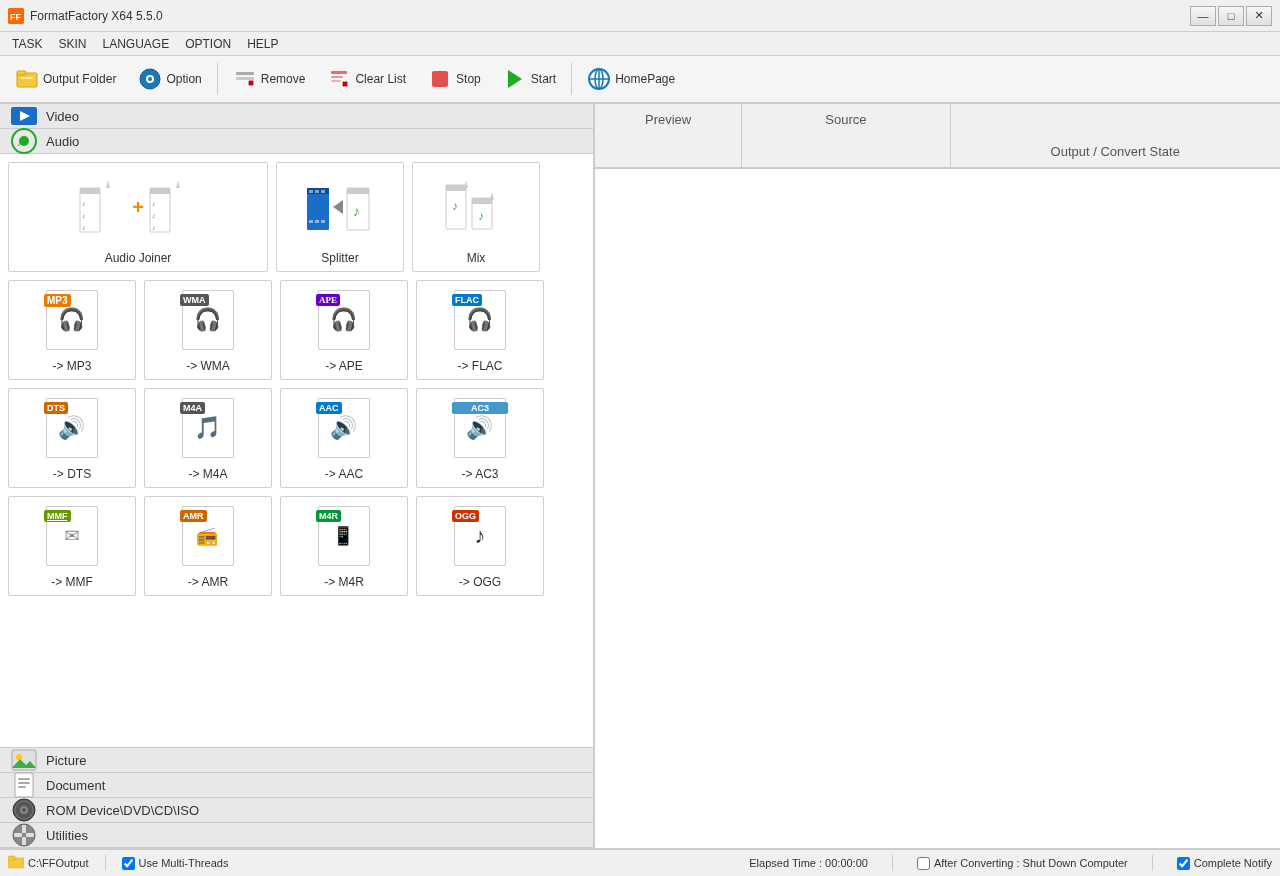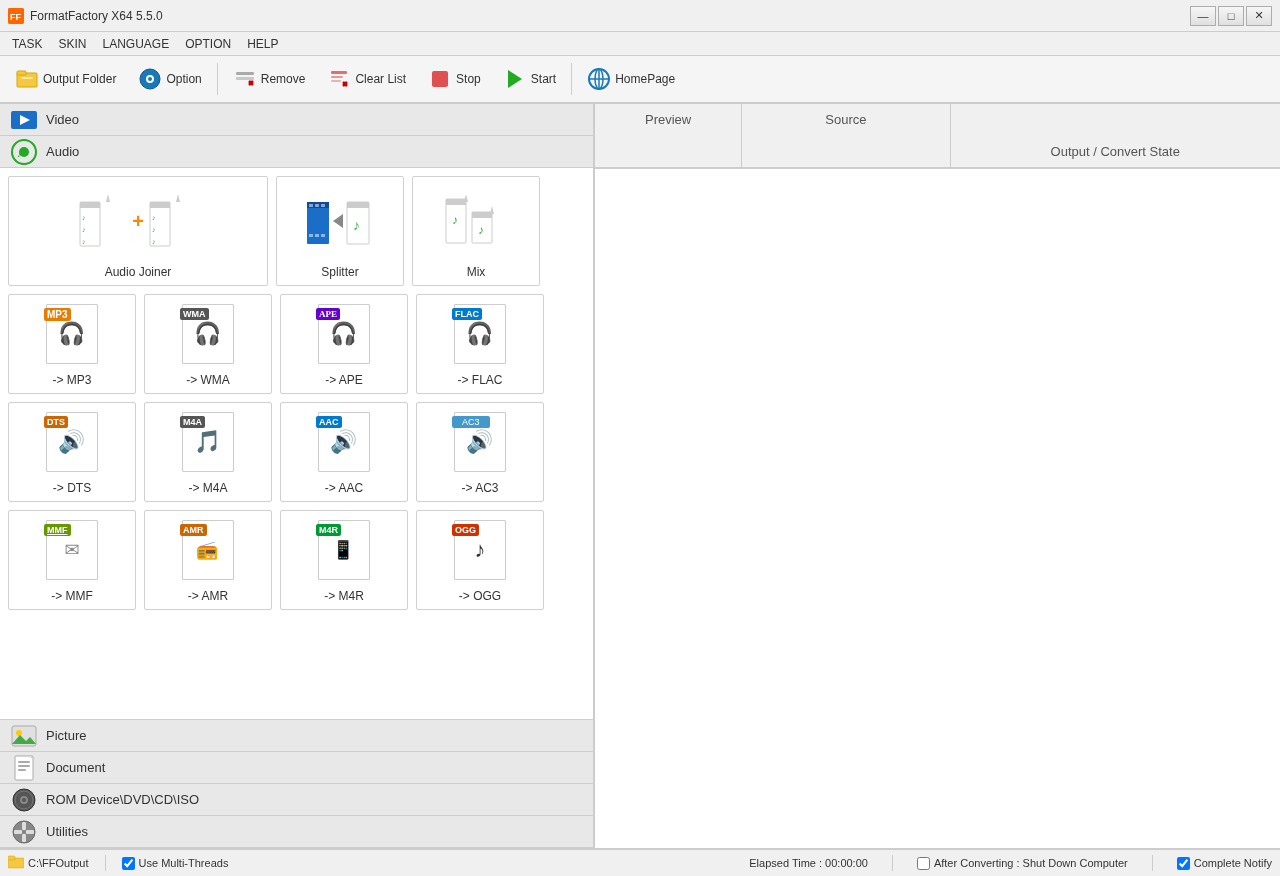--- a/index.html
+++ b/index.html
@@ -22,21 +22,21 @@
     .tool-icon { width: 24px; height: 24px; display: flex; align-items: center; justify-content: center; }
     .toolbar-sep { width: 1px; height: 32px; background: #ccc; margin: 0 2px; }
 
     
     .main { display: flex; flex: 1; overflow: hidden; }
 
     
     .left-panel { width: 595px; display: flex; flex-direction: column; border-right: 2px solid #ccc; overflow: hidden; }
 
     
-    .category-row { display: flex; align-items: center; height: 32px; background: #e8e8e8; border-bottom: 1px solid #ccc; cursor: pointer; padding: 0 10px; gap: 8px; }
+    .category-row { display: flex; align-items: center; height: 25px; background: #e8e8e8; border-bottom: 1px solid #ccc; cursor: pointer; padding: 0 10px; gap: 8px; }
     .category-icon { width: 28px; height: 28px; display: flex; align-items: center; justify-content: center; }
     .category-label { font-size: 13px; color: #333; font-weight: 500; }
 
     
     .content-scroll { flex: 1; overflow-y: scroll; overflow-x: hidden; background: #fff; }
     .content-scroll::-webkit-scrollbar { width: 16px; }
     .content-scroll::-webkit-scrollbar-track { background: #f0f0f0; border-left: 1px solid #ccc; }
     .content-scroll::-webkit-scrollbar-thumb { background: #c0c0c0; border: 2px solid #f0f0f0; }
 
     
@@ -351,21 +351,21 @@
           </div>
           <div class="card-label">-&gt; AAC</div>
         </div>
 
         <div class="format-card" style="width:128px; height:100px;">
           <div class="card-icon-area">
             <div style="position:relative; width:52px; height:60px;">
               <div style="width:52px; height:60px; background:white; border:1px solid #ccc; border-radius:1px; display:flex; align-items:center; justify-content:center;">
                 <span style="font-size:22px; color:#444;">🔊</span>
               </div>
-              <div style="position:absolute; top:4px; left:-2px; background:#4499cc; color:white; font-size:9px; font-weight:normal; padding:1px 10px; border-radius:2px;">AC3</div>
+              <div style="position:absolute; top:4px; left:-2px; background:#4499cc; color:white; font-size:9px; font-weight:bold; padding:1px 19px; border-radius:2px;">AC3</div>
             </div>
           </div>
           <div class="card-label">-&gt; AC3</div>
         </div>
 
         <div class="format-card" style="width:128px; height:100px;">
           <div class="card-icon-area">
             <div style="position:relative; width:52px; height:60px;">
               <div style="width:52px; height:60px; background:white; border:1px solid #ccc; border-radius:1px; display:flex; align-items:center; justify-content:center;">
                 <span style="font-size:18px; color:#888;">✉</span>

